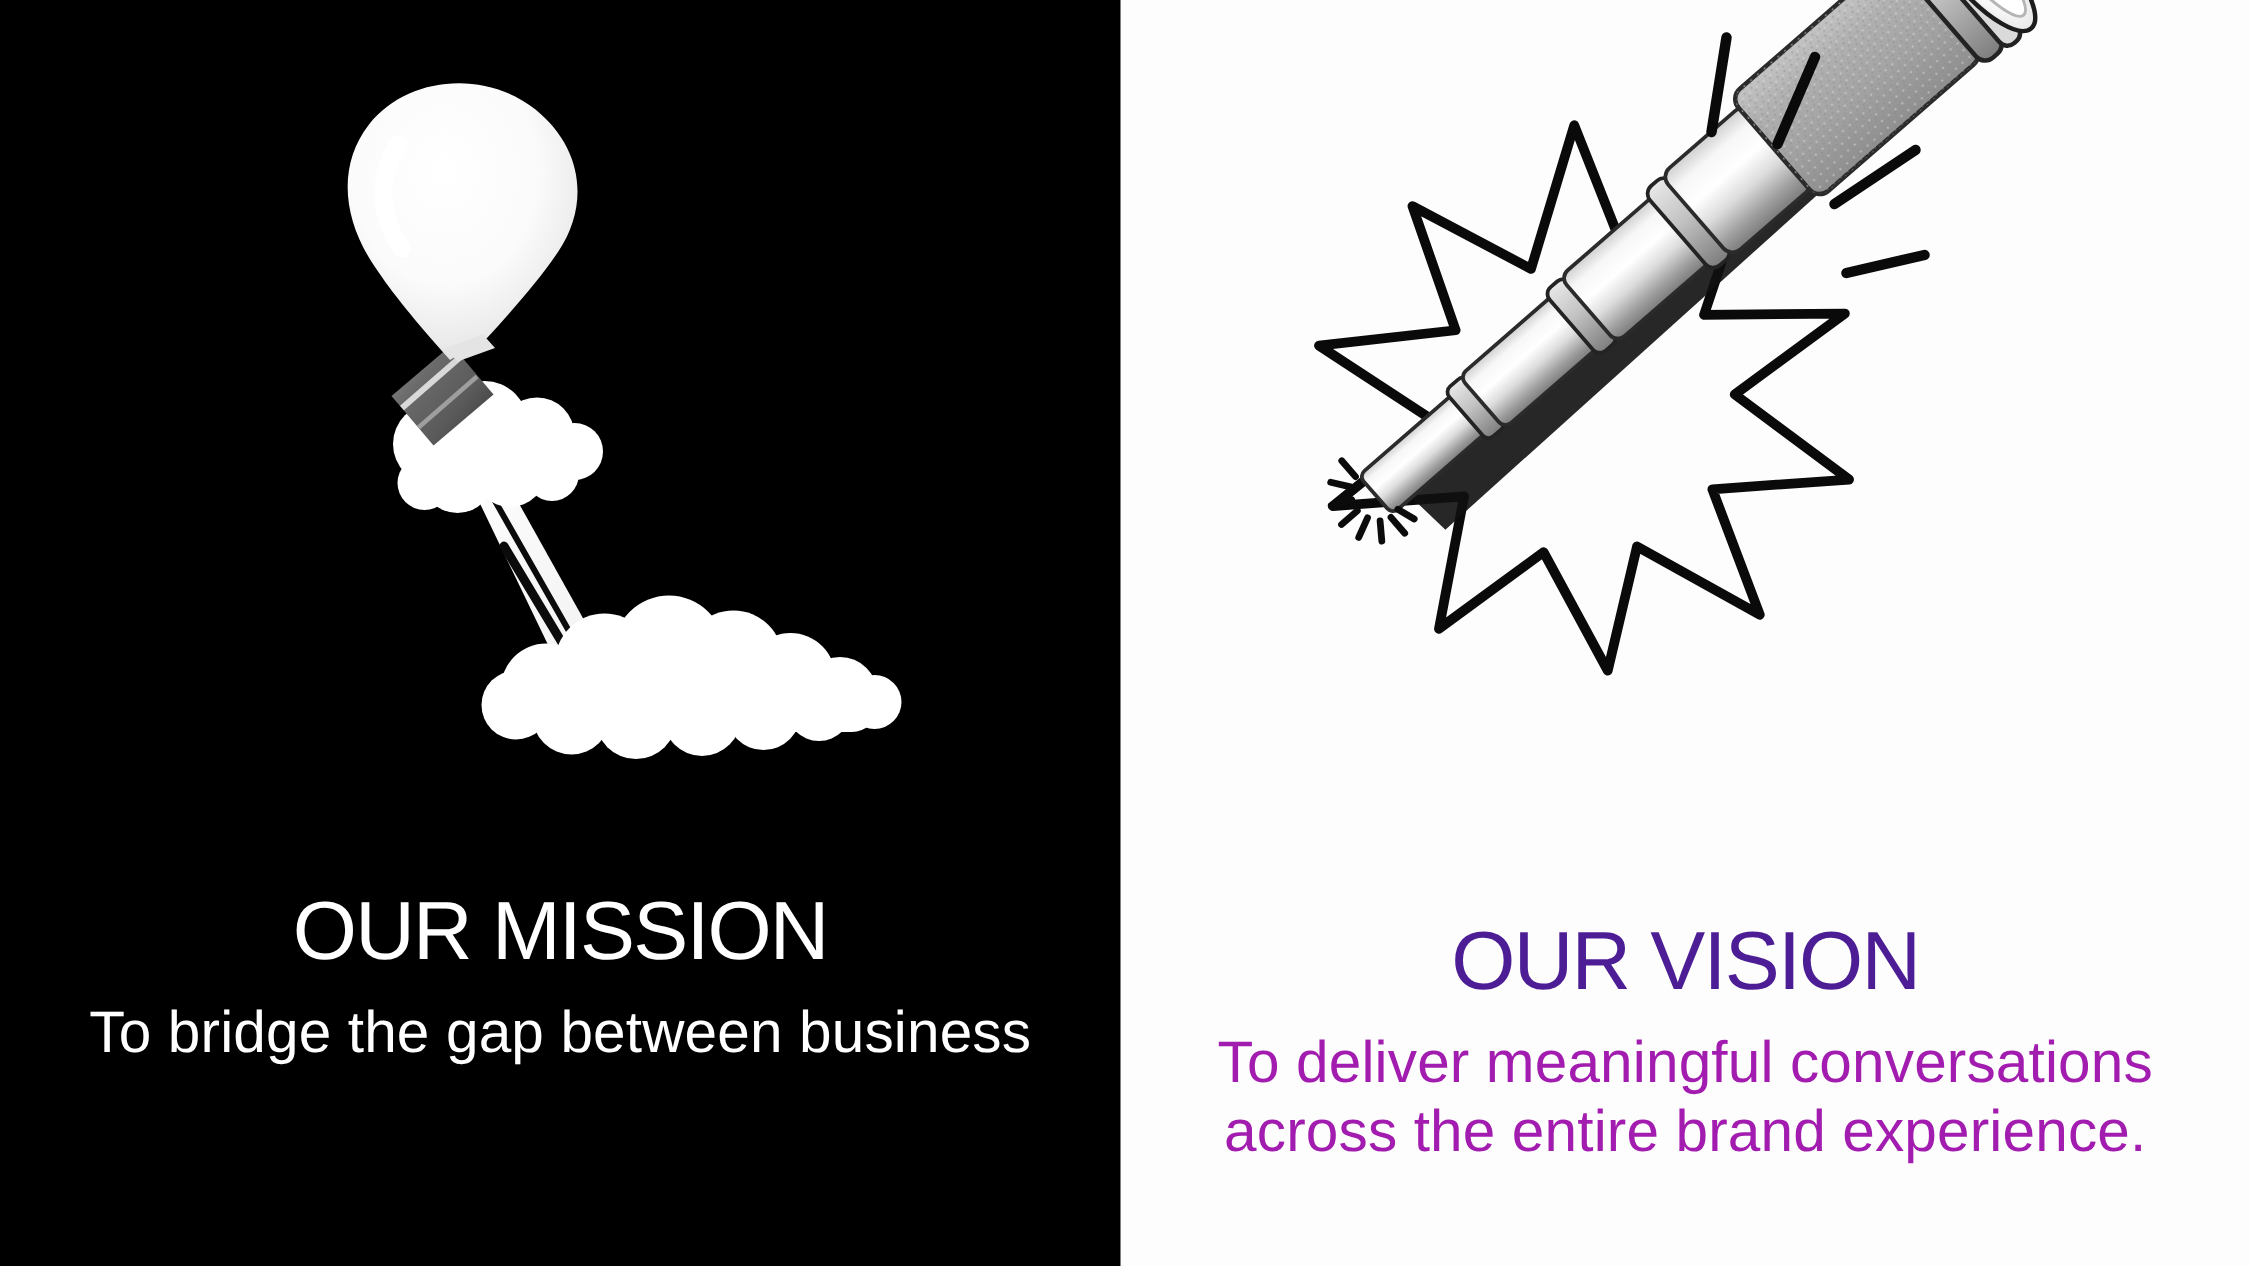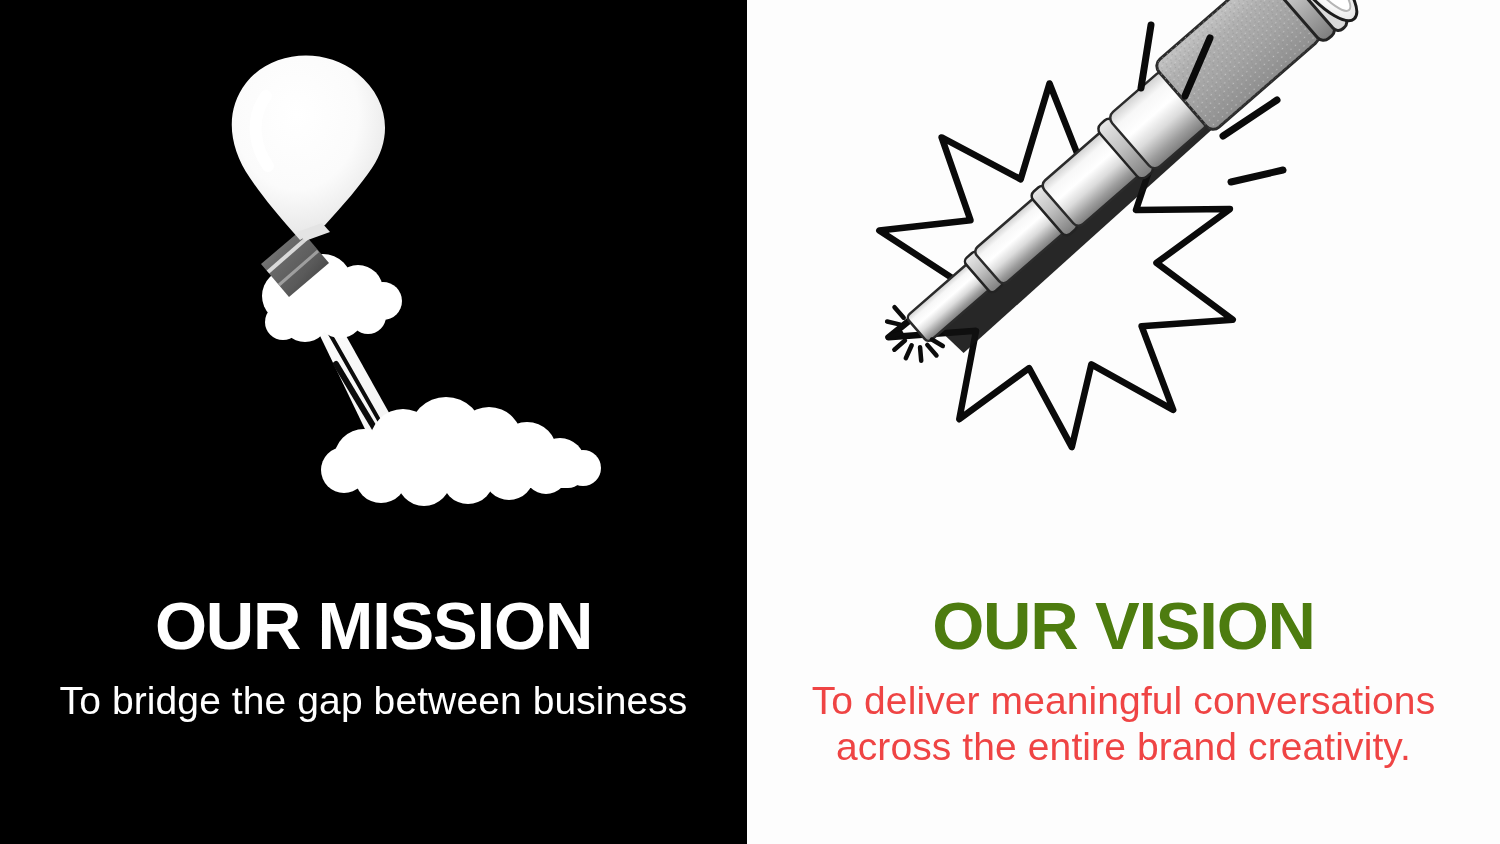--- a/index.html
+++ b/index.html
@@ -48,39 +48,39 @@
     position: absolute;
     left: 0;
     width: 100%;
     text-align: center;
   }
   .panel-mission .textblock { top: 592px; }
   .panel-vision  .textblock { top: 592px; }
 
   .heading {
     margin: 0;
-    font-size: 67px;
-    font-weight: 700;
+    font-size: 55px;
+    font-weight: 400;
     letter-spacing: -1.2px;
     line-height: 1.02;
     white-space: nowrap;
   }
   .panel-mission .heading { color: #ffffff; }
-  .panel-vision  .heading { color: #4d7c0f; }
+  .panel-vision  .heading { color: #4c1d95; margin-top: 20px; }
 
   .subtitle {
     margin: 0;
     padding-top: 18px;
     font-size: 39px;
     font-weight: 400;
     line-height: 46px;
     letter-spacing: 0.1px;
   }
   .panel-mission .subtitle { color: #ffffff; }
-  .panel-vision  .subtitle { color: #ef4444; }
+  .panel-vision  .subtitle { color: #a21caf; }
   .subtitle .line { display: block; }
 </style>
 </head>
 <body>
 
 <div class="stage">
 
   <section class="panel panel-mission">
 
     <div class="art">
@@ -274,18 +274,18 @@
           <line x1="530" y1="100" x2="476" y2="136" stroke-width="7"></line>
           <line x1="536" y1="170" x2="484" y2="182" stroke-width="7"></line>
         </g>
       </svg>
     </div>
 
     <div class="textblock">
       <h1 class="heading">OUR VISION</h1>
       <p class="subtitle">
         <span class="line">To deliver meaningful conversations</span>
-        <span class="line">across the entire brand creativity.</span>
+        <span class="line">across the entire brand experience.</span>
       </p>
     </div>
   </section>
 
 </div>
 
 </body></html>

